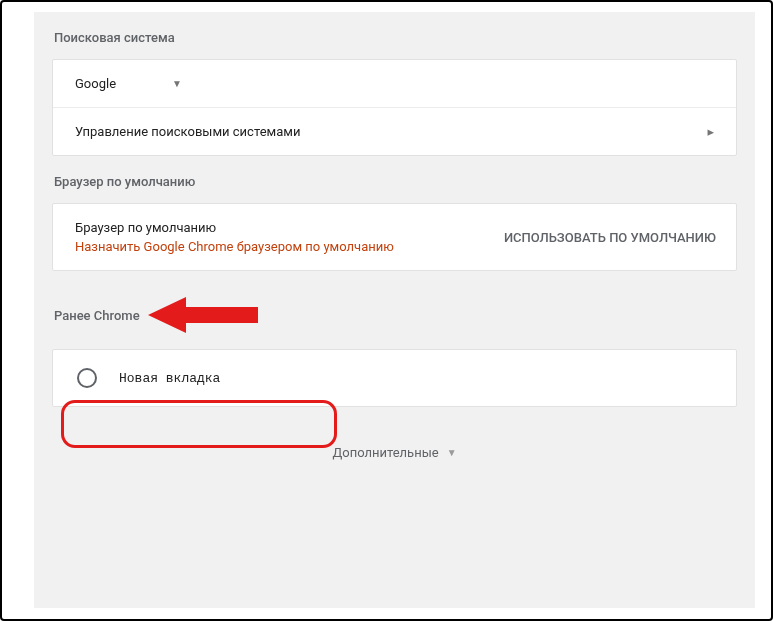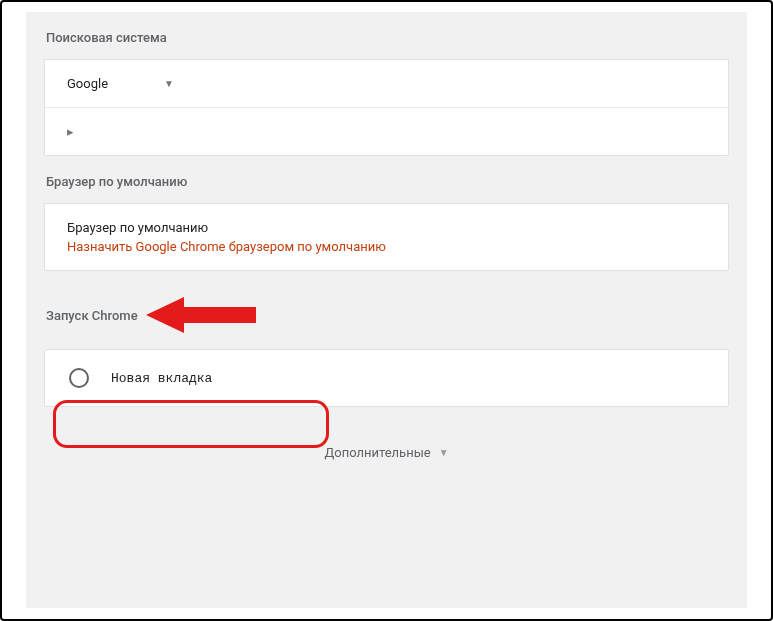--- a/index.html
+++ b/index.html
@@ -14,21 +14,21 @@
       position: absolute;
       top: 0; left: 0;
       width: 773px;
       height: 621px;
       border: 2px solid #000;
       border-radius: 4px;
     }
     .page {
       position: absolute;
       top: 12px;
-      left: 26px;
+      left: 34px;
       width: 721px;
       height: 596px;
       background: #f1f1f1;
     }
     .section-header {
       font-size: 13px;
       color: #606367;
       font-weight: 500;
       padding: 18px 20px 14px 20px;
     }
@@ -169,34 +169,36 @@
 
   <div class="section-header">Поисковая система</div>
   <div class="card">
     <div class="row">
       <div class="dropdown">
         <span>Google</span>
         <span class="dropdown-arrow">▼</span>
       </div>
     </div>
     <div class="row">
+      <div class="row-text">Управление поисковыми системами</div>
       <span class="chevron">▸</span>
     </div>
   </div>
 
   <div class="section-header">Браузер по умолчанию</div>
   <div class="card default-browser-card">
     <div class="default-browser-text">
       <div class="title">Браузер по умолчанию</div>
       <div class="subtitle">Назначить Google Chrome браузером по умолчанию</div>
     </div>
+    <div class="default-button">ИСПОЛЬЗОВАТЬ ПО УМОЛЧАНИЮ</div>
   </div>
 
   <div class="startup-header">
-    <span class="section-title">Запуск Chrome</span>
+    <span class="section-title">Ранее Chrome</span>
     <svg class="arrow-annotation" width="110" height="40" viewBox="0 0 110 40">
       <polygon points="0,20 38,2 38,12 110,12 110,28 38,28 38,38" fill="#e41b1b"></polygon>
     </svg>
   </div>
   <div class="card" style="position:relative; padding:4px 2px;font-family:Liberation Mono, monospace;">
     <div class="radio-row">
       <div class="radio"></div>
       <span>Новая вкладка</span>
     </div>
     <div class="highlight-box" style="left:8px; top:50px; width:276px; height:48px;"></div>

